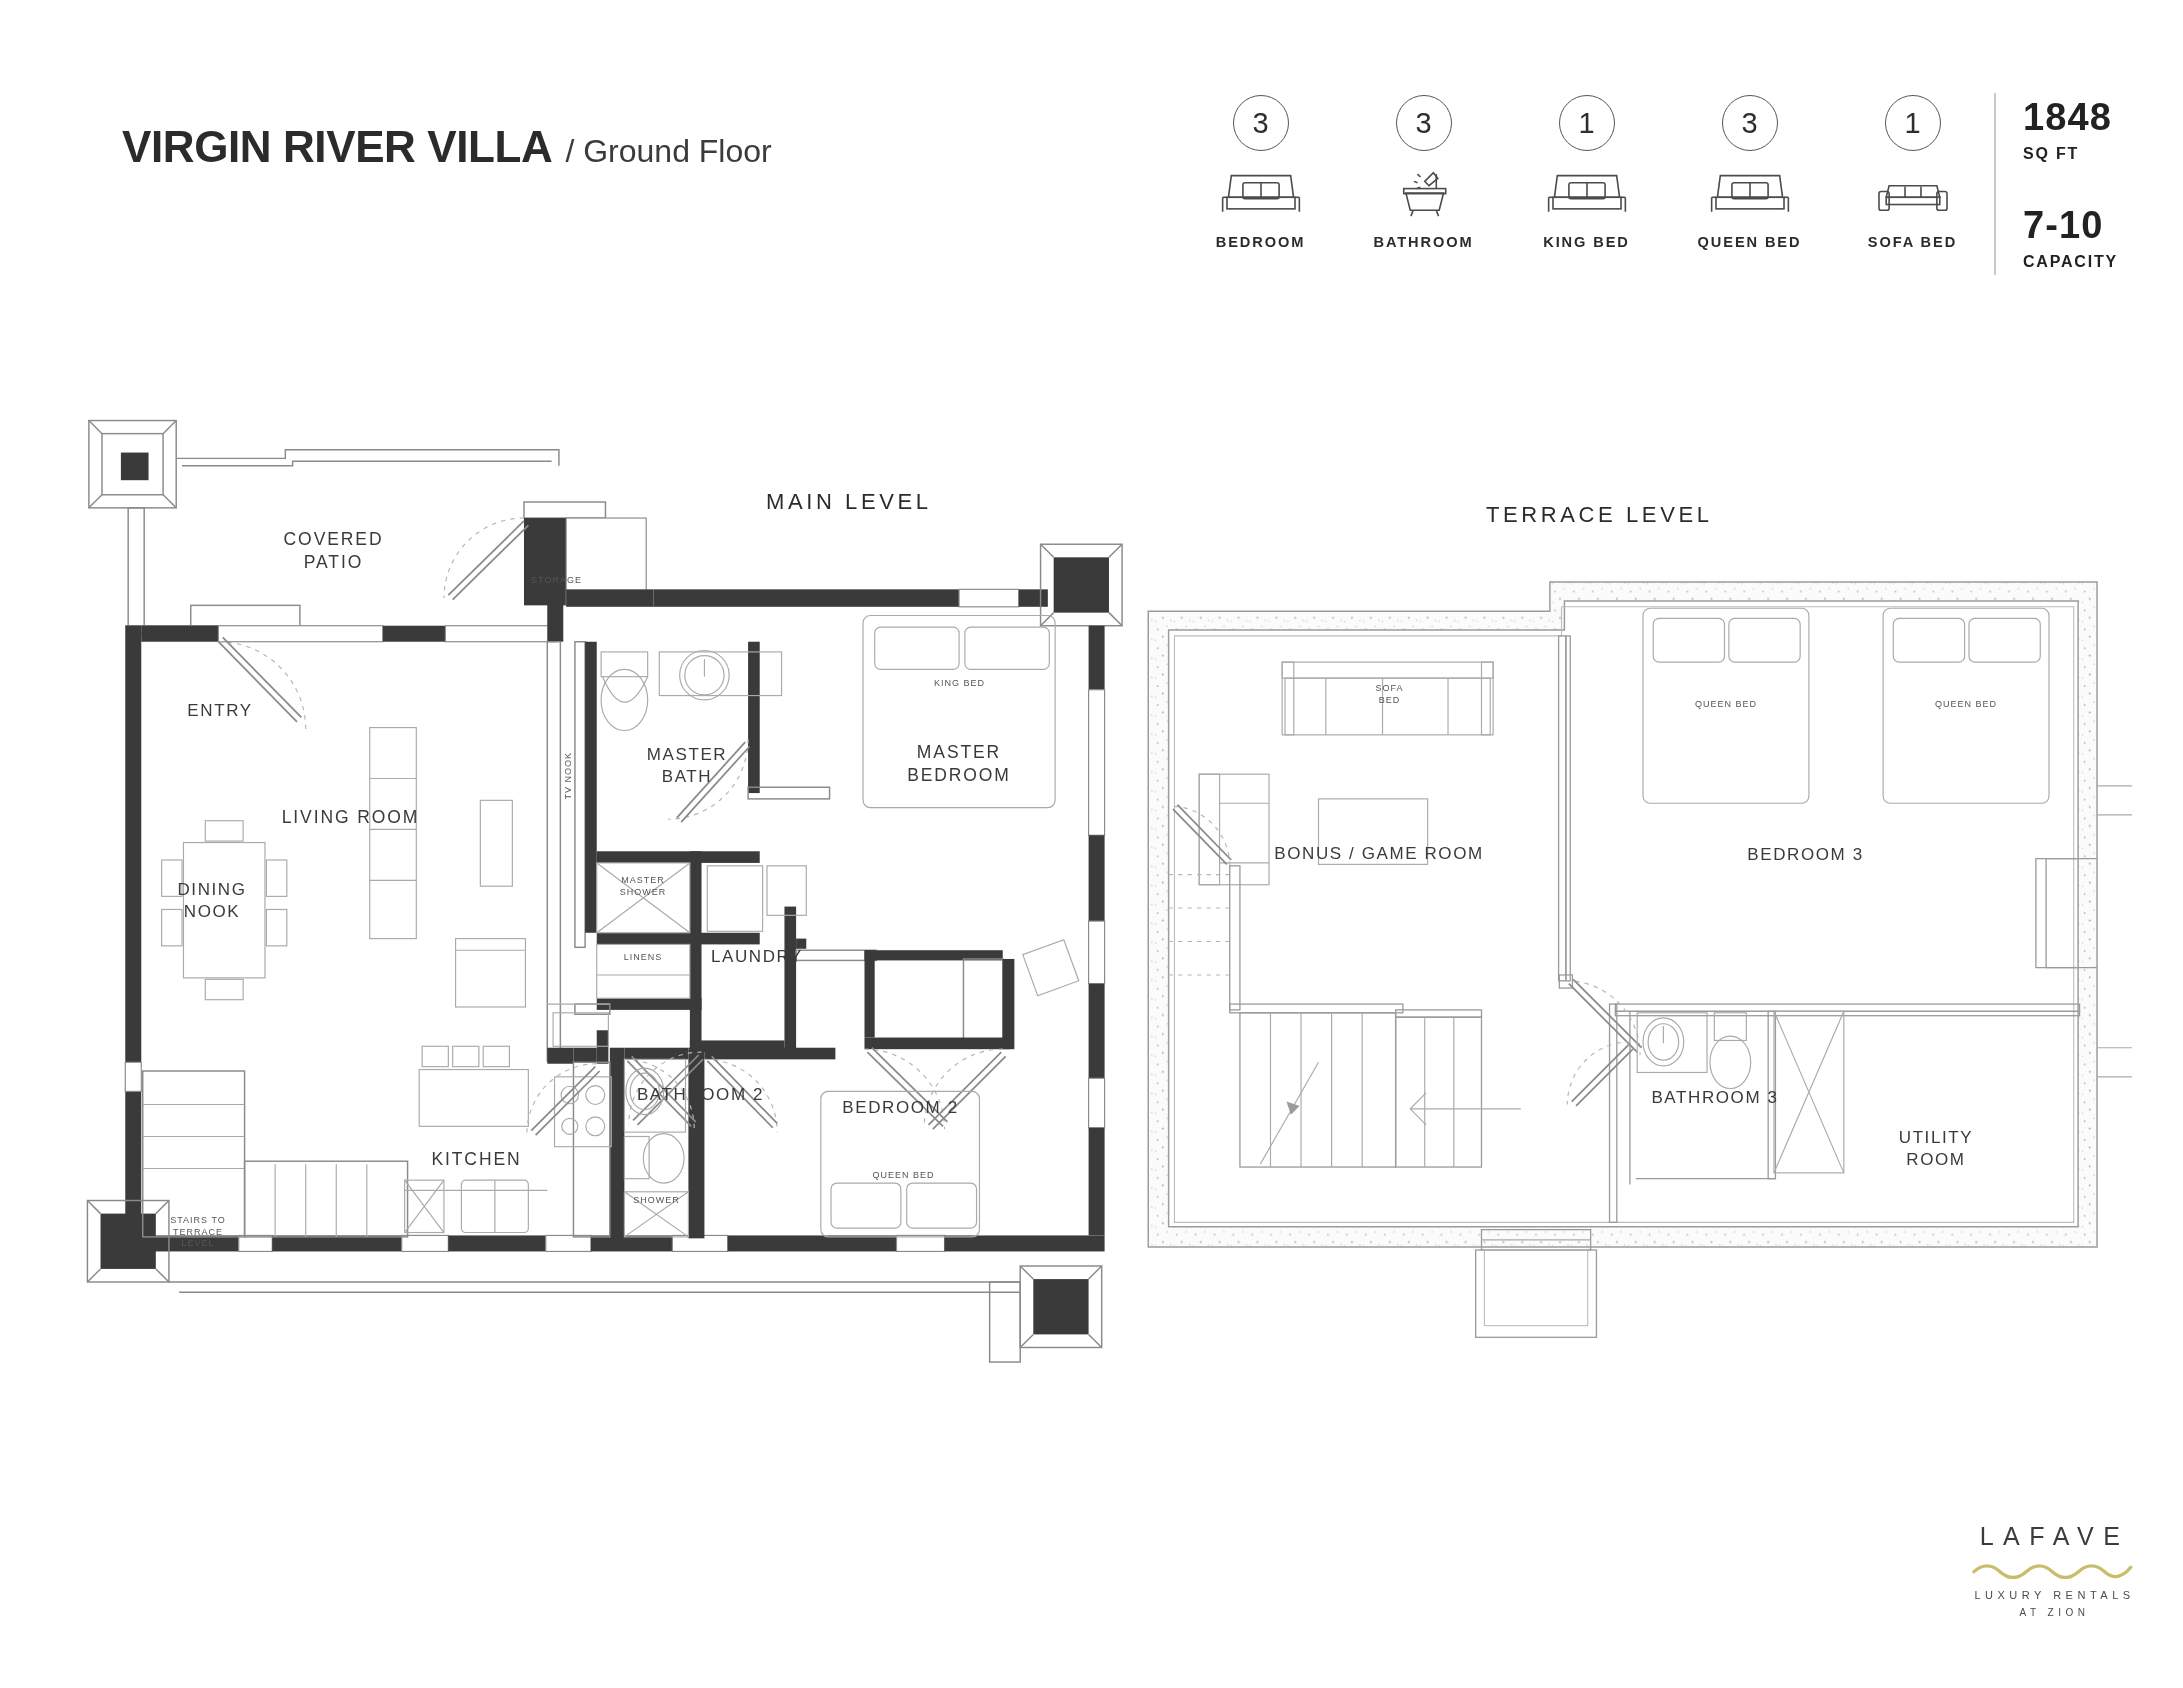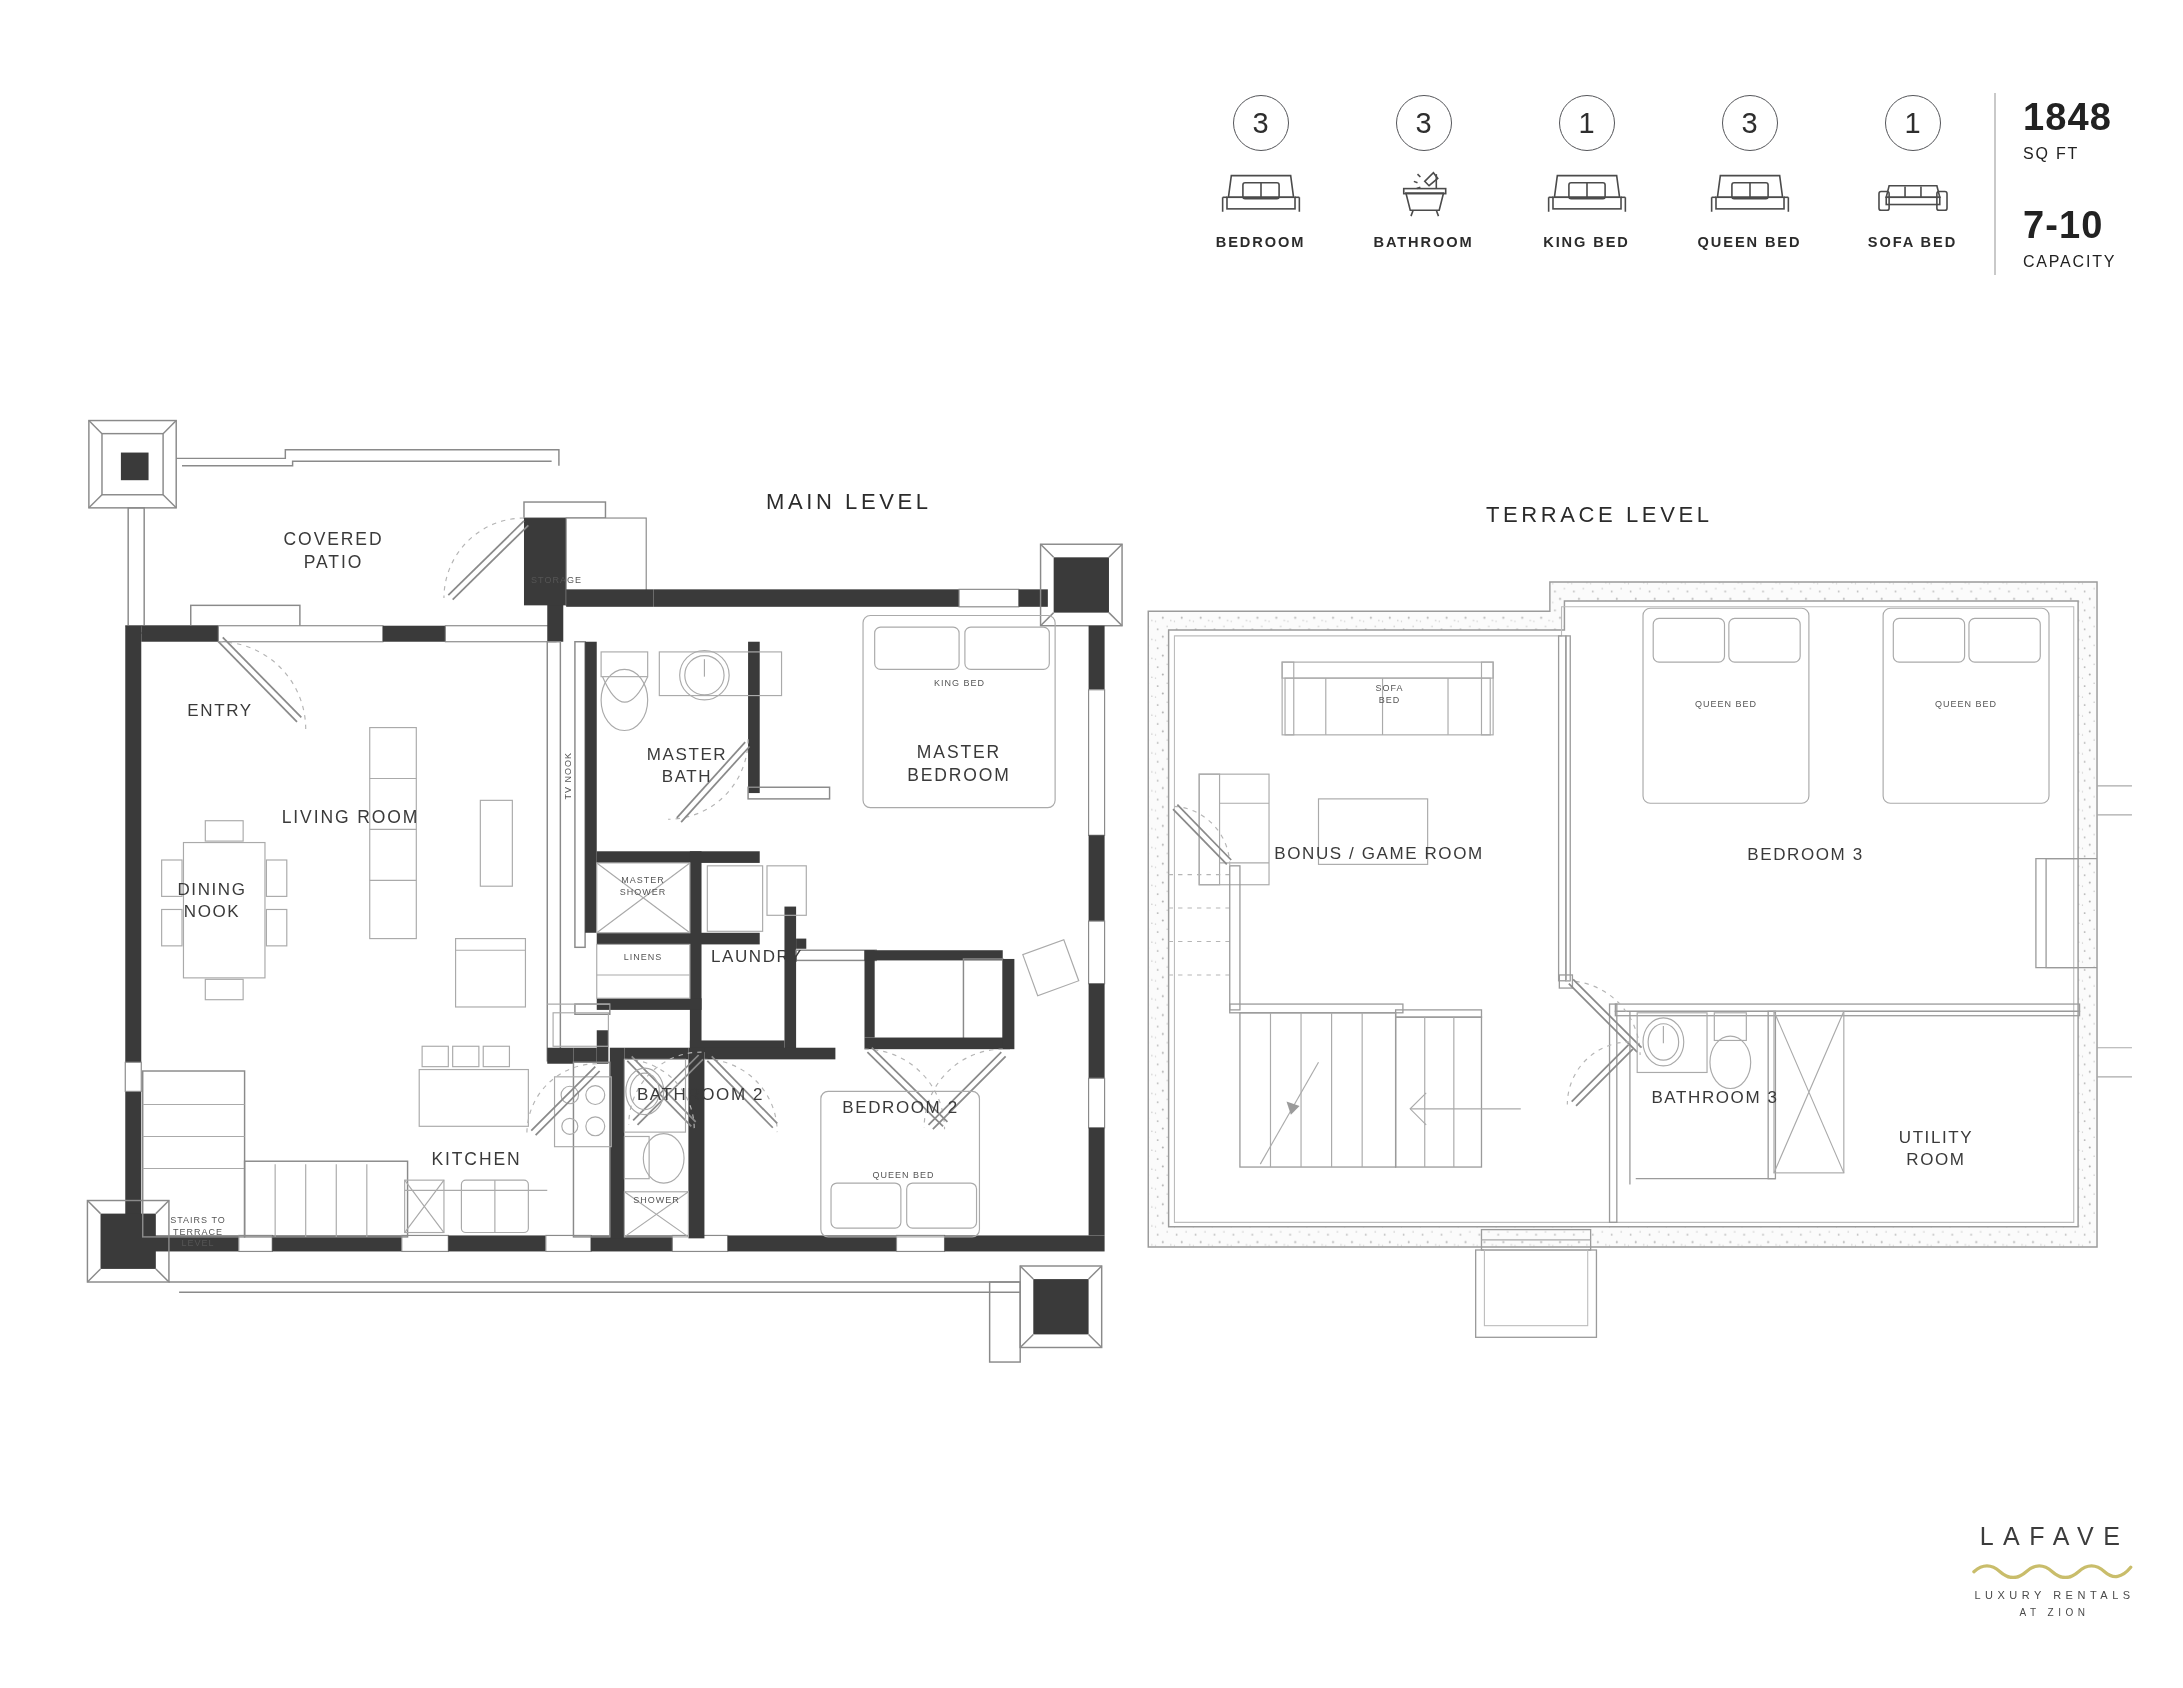--- a/index.html
+++ b/index.html
@@ -24,21 +24,21 @@
   }
   .stat-icon{height:55px;margin-top:13px;display:flex;align-items:flex-end;justify-content:center;}
   .stat-label{
     margin-top:14.6px;font-size:14.6px;letter-spacing:1.9px;font-weight:bold;color:#2b2b2b;
   }
   #divider{
     position:absolute;left:1994px;top:93px;width:1.5px;height:182px;background:#c9c9c9;
   }
   #summary{position:absolute;left:2023px;top:96px;width:153px;}
   .sum-big{font-size:38px;font-weight:bold;letter-spacing:1.1px;color:#222;}
-  .sum-small{font-size:16px;font-weight:normal;letter-spacing:1.8px;color:#222;margin-top:5.8px;}
+  .sum-small{font-size:16px;font-weight:bold;letter-spacing:1.8px;color:#222;margin-top:5.8px;}
   .sum-gap{height:41px;}
 
   
   #plan{position:absolute;left:0;top:0;width:2183px;height:1688px;pointer-events:none;}
   .lvl-title{
     position:absolute;font-size:22px;letter-spacing:3.6px;color:#2b2b2b;font-weight:normal;
   }
   #main-level-title{left:766px;top:489px;}
   #terrace-level-title{left:1486px;top:502px;}
 
@@ -54,20 +54,24 @@
   #logo-word{font-size:25px;letter-spacing:9.5px;color:#3c3c3c;font-weight:normal;}
   #logo-wave{margin-top:8.7px;height:22px;}
   #logo-l1{font-size:11px;letter-spacing:4.5px;color:#4a4a4a;margin-top:7.3px;}
   #logo-l2{font-size:10px;letter-spacing:4.5px;color:#4a4a4a;margin-top:5.8px;}
 </style>
 </head>
 <body>
 
 <div id="header">
 
+  <div id="title-block">
+    <span id="title-main">VIRGIN RIVER VILLA</span>
+    <span id="title-sub">/ Ground Floor</span>
+  </div>
 
   <div id="stats">
 
     <div class="stat">
       <div class="stat-circle">3</div>
       <div class="stat-icon">
         <svg width="80" height="55" viewBox="0 0 110 76">
           <path d="M14 16 H96 L100 46 H10 Z" fill="none" stroke="#4b4b4b" stroke-width="2.2"></path>
           <rect x="30" y="26" width="50" height="22" rx="3" fill="none" stroke="#4b4b4b" stroke-width="2.2"></rect>
           <line x1="55" y1="26" x2="55" y2="48" stroke="#4b4b4b" stroke-width="2.2"></line>

